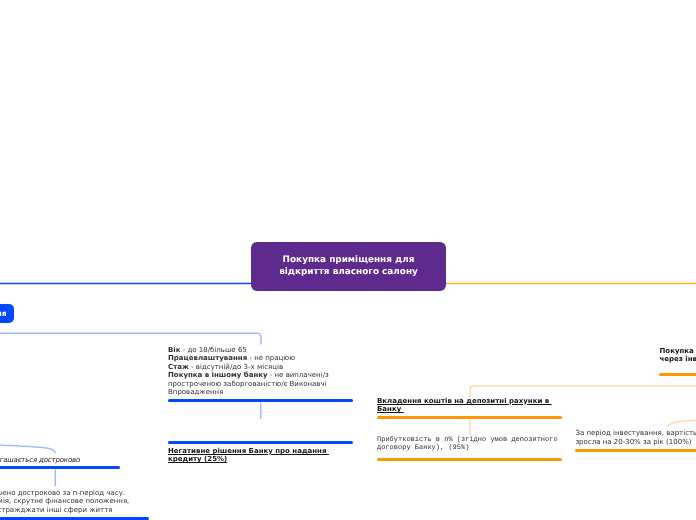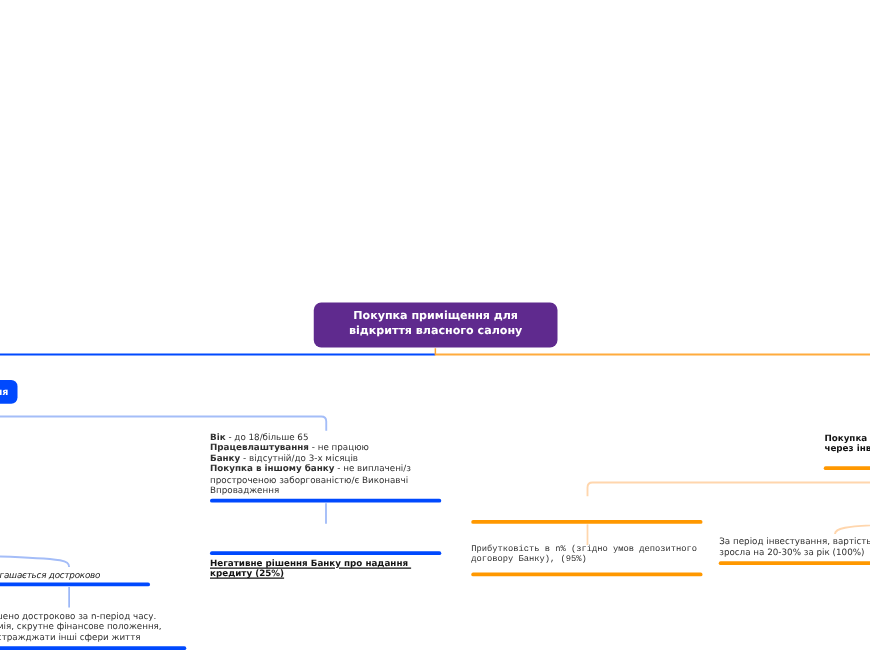--- a/index.html
+++ b/index.html
@@ -48,48 +48,50 @@
       <path d="M 55.3 469.5 V 486" stroke="#9db8f7" stroke-width="1.4" fill="none"></path>
     </g>
 
     <g>
       <path d="M 740 386 H 474 Q 470 386 470 390 V 397" stroke="#ffd6ad" stroke-width="1.5" fill="none"></path>
       <path d="M 470 419.5 V 436" stroke="#ffd6ad" stroke-width="1.4" fill="none"></path>
       <path d="M 760 418.6 C 710 419.2 685 420.4 676 422.2 C 670 423.4 668 424.6 668 427.2" stroke="#ffd6ad" stroke-width="1.5" fill="none"></path>
     </g>
   </svg>
 
-  <div class="root-node" style="left:251px;top:242px;width:195px;height:36px;background:#5f2a8e;">
+  <div class="root-node" style="left:251px;top:242px;width:195px;height:49px;background:#5f2a8e;">
     <span>Покупка приміщення для
 відкриття власного салону</span>
   </div>
 
   <div class="pill" style="left:-61px;top:304.2px;width:74.8px;height:18.6px;background:#0049fe;padding-right:2.2px;">
     <span>Кредитування</span>
   </div>
 
-  <div class="cap" id="crit" style="left:168px;top:346px;width:185px;"><b>Вік</b> - до 18/більше 65<br><b>Працевлаштування</b> - не працюю<br><b>Банку</b> - відсутній/до 3-х місяців<br><b>Покупка в іншому банку</b> - не виплачені/з<br>простроченою заборгованістю/є Виконавчі<br>Впровадження</div>
+  <div class="cap" id="crit" style="left:168px;top:346px;width:185px;"><b>Вік</b> - до 18/більше 65<br><b>Працевлаштування</b> - не працюю<br><b>Стаж</b> - відсутній/до 3-х місяців<br><b>Покупка в іншому банку</b> - не виплачені/з<br>простроченою заборгованістю/є Виконавчі<br>Впровадження</div>
   <div class="rule" style="left:168px;top:398.7px;width:185px;background:#0049fe;"></div>
 
   <div class="cap bold uline" style="left:168px;top:447px;width:185px;">Негативне рішення Банку про надання&nbsp;
 кредиту (25%)</div>
   <div class="rule" style="left:168px;top:441px;width:185px;background:#0049fe;"></div>
 
   <div class="cap ital" style="left:-37.2px;top:456.3px;width:185px;">Кредит погашається достроково</div>
   <div class="rule" style="left:-65.5px;top:466.3px;width:185px;background:#0049fe;"></div>
 
   <div class="cap" style="left:-50.4px;top:488.8px;width:185px;">Кредит погашено достроково за n-період часу.
 Відсутня премія, скрутне фінансове положення,
 тому будуть стражджати інші сфери життя</div>
   <div class="rule" style="left:-36px;top:517px;width:185px;background:#0049fe;"></div>
 
   <div class="cap bold" style="left:659.5px;top:346.8px;width:103px;">Покупка приміщення
 через інвестиції</div>
   <div class="rule" style="left:659.3px;top:373.4px;width:185px;background:#ff9800;"></div>
 
+  <div class="cap bold uline" style="left:377px;top:396.6px;width:185px;">Вкладення коштів на депозитні рахунки в&nbsp;
+Банку&nbsp;</div>
   <div class="rule" style="left:377px;top:415.5px;width:185px;background:#ff9800;"></div>
 
   <div class="cap" style="left:377px;top:436px;width:185px;font-family:Liberation Mono, monospace;">Прибутковість в n% (згідно умов депозитного
 договору Банку), (95%)</div>
   <div class="rule" style="left:377px;top:457.7px;width:185px;background:#ff9800;"></div>
 
   <div class="cap" style="left:575.4px;top:429.3px;width:185px;">За період інвестування, вартість нерухомості
 зросла на 20-30% за рік (100%)</div>
   <div class="rule" style="left:575px;top:448.8px;width:185px;background:#ff9800;"></div>
 

